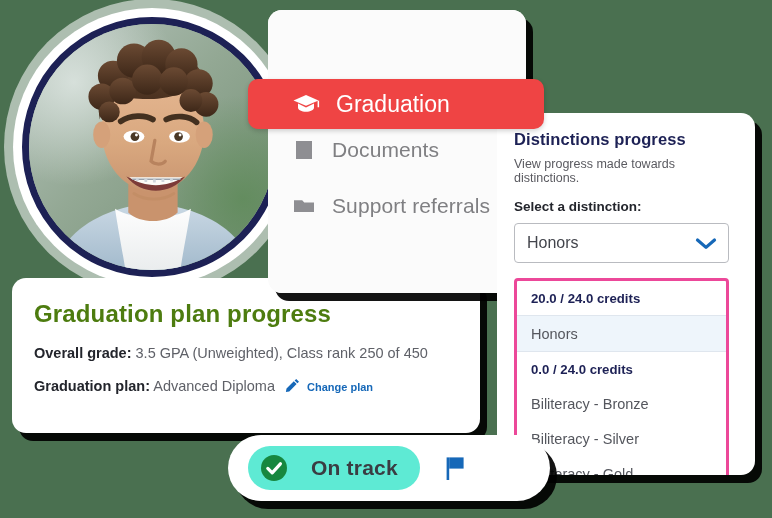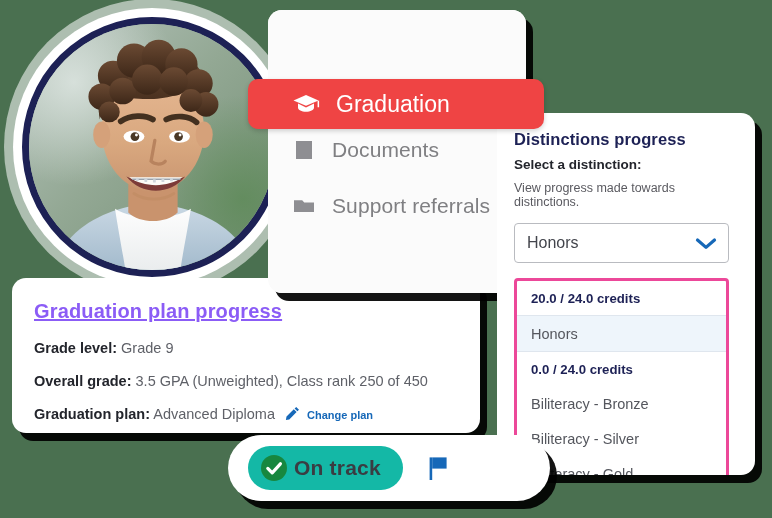--- a/index.html
+++ b/index.html
@@ -97,44 +97,44 @@
   .row-option{color:#54565d;font-size:14.5px;}
   .row-option.sel{background:#eef5fb;border-top:1px solid #dfe6ee;border-bottom:1px solid #dfe6ee;}
   .row-tall{height:35px;}
 
   
   #plan-card{
     left:12px;top:278px;width:468px;height:155px;
     z-index:8;
   }
   #plan-title{
-    color:#8b5cf6;font-size:20px;font-weight:bold;
-    margin:0;padding:22px 0 0 22px;letter-spacing:.15px;text-decoration:underline;
+    color:#4d7c0f;font-size:24px;font-weight:bold;
+    margin:0;padding:22px 0 0 22px;letter-spacing:.15px;
   }
   .plan-line{
     padding-left:22px;margin-top:17px;font-size:14.5px;color:#5f6168;
     white-space:nowrap;
   }
   .plan-line b{color:#23252c;}
   #change-plan{
     color:#1668b8;font-weight:bold;font-size:11px;margin-left:3px;
   }
   #pencil{display:inline-block;vertical-align:-2px;width:15px;height:15px;margin-left:6px;}
   #pencil svg{display:block;width:15px;height:15px;fill:#1668b8;}
 
   
   #status-pill{
     position:absolute;left:228px;top:435px;width:322px;height:66px;
     background:#fff;border-radius:33px;
     box-shadow:7px 8px 0 0 rgba(0,0,0,.92);
     display:flex;align-items:center;z-index:20;
   }
   #on-track{
-    margin-left:20px;height:44px;border-radius:22px;background:#14b8a6;
-    display:flex;align-items:center;gap:6px;padding:0 22px 0 12px;
+    margin-left:20px;height:44px;border-radius:22px;background:#5eead4;
+    display:flex;align-items:center;gap:23px;padding:0 22px 0 12px;
   }
   #check-circle{width:28px;height:28px;flex:none;}
   #check-circle svg{display:block;width:28px;height:28px;}
   #on-track-label{color:#3a3c42;font-size:21px;font-weight:bold;letter-spacing:.2px;}
   #flags{display:flex;align-items:center;gap:11px;margin-left:24px;}
   #flag-icon{width:23px;height:25px;flex:none;}
   #flag-icon svg{display:block;width:23px;height:25px;}
   #flags-label{color:#1668b8;font-size:21px;font-weight:bold;}
 </style>
 </head>
@@ -284,22 +284,22 @@
         <path d="M6 11.4v4.1c0 2.5 3.7 4.3 8 4.3s8-1.8 8-4.3v-4.1L14 15.6 6 11.4Z"></path>
         <path d="M25.6 9.1v6.1h1.5V8.5l-1.5.6Z"></path>
       </svg>
     </span>
     <span>Graduation</span>
   </div>
 
   <div id="dist-card" class="card">
     <div id="dist-body">
       <div id="dist-title">Distinctions progress</div>
+      <div id="dist-sub">View progress made towards distinctions.</div>
       <div id="dist-label">Select a distinction:</div>
-      <div id="dist-sub">View progress made towards distinctions.</div>
 
       <div id="dist-select">
         <span class="sel-value">Honors</span>
         <span id="chev">
           <svg viewBox="0 0 22 14" aria-hidden="true">
             <path d="M2.5 3 11 10.4 19.5 3" stroke="#1668b8" stroke-width="3.2" fill="none" stroke-linecap="round" stroke-linejoin="round"></path>
           </svg>
         </span>
       </div>
 
@@ -310,24 +310,20 @@
         <div class="list-row row-option row-tall">Biliteracy - Bronze</div>
         <div class="list-row row-option row-tall">Biliteracy - Silver</div>
         <div class="list-row row-option row-tall">Biliteracy - Gold</div>
       </div>
     </div>
   </div>
 
   <div id="plan-card" class="card">
     <div id="plan-title">Graduation plan progress</div>
 
-    <div class="plan-line">
-      <b>Grade level:</b>
-      <span>Grade 9</span>
-    </div>
 
     <div class="plan-line">
       <b>Overall grade:</b>
       <span>3.5 GPA (Unweighted), Class rank 250 of 450</span>
     </div>
 
     <div class="plan-line">
       <b>Graduation plan:</b>
       <span>Advanced Diploma</span>
       <span id="pencil">

